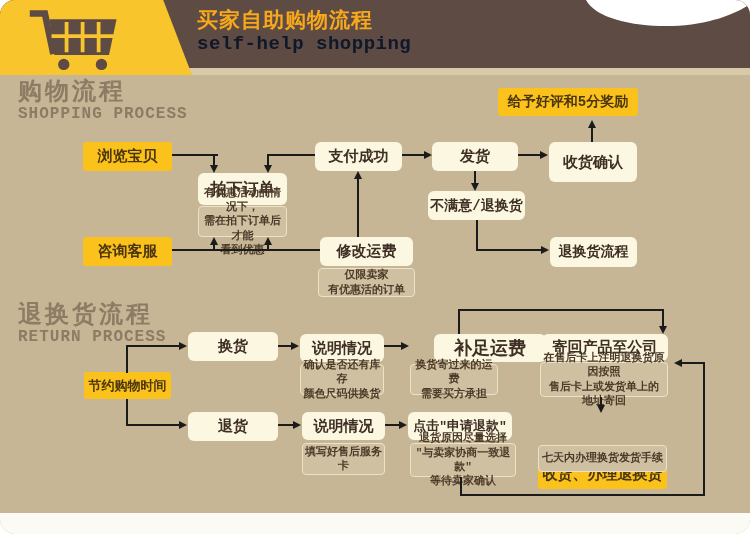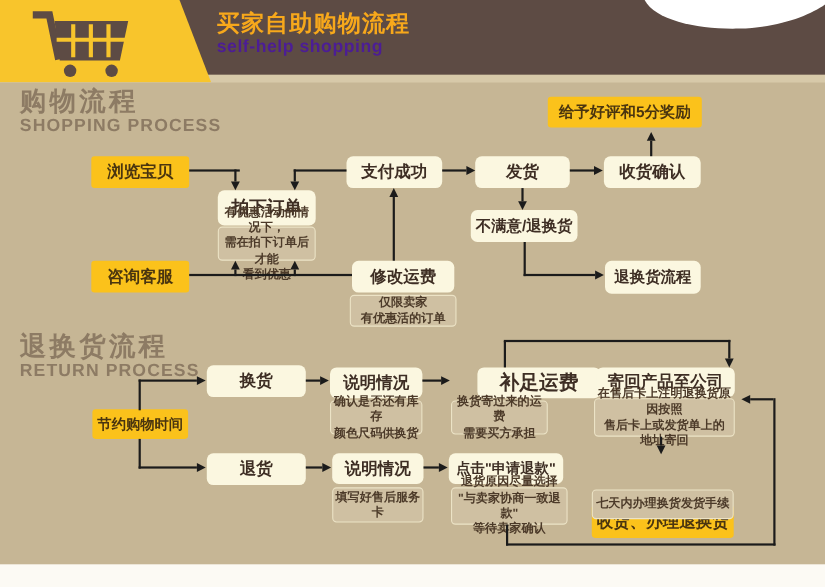--- a/index.html
+++ b/index.html
@@ -1,28 +1,29 @@
 <!DOCTYPE html>
 <html><head>
 <meta charset="utf-8">
 <style>
   html,body{margin:0;padding:0;}
   .stage{
     position:relative;width:750px;height:534px;overflow:hidden;
     background:#c6b695;
-    font-family:Liberation Sans, sans-serif;
+    font-family:Liberation Mono, monospace;
+    border-radius:15px;
   }
   
   .hdr-brown{position:absolute;left:0;top:0;width:750px;height:68px;background:#5d4b44;}
   .hdr-strip{position:absolute;left:0;top:68px;width:750px;height:7px;background:#d7c9a9;}
   .hdr-yellow{position:absolute;left:0;top:0;width:192px;height:75px;background:#f8c52c;
     clip-path:polygon(0 0,85% 0,100% 100%,0 100%);}
   .hdr-titles{position:absolute;left:197px;top:9px;}
   .hdr-cn{font-size:21px;font-weight:bold;color:#f7a81b;letter-spacing:1px;line-height:1.2;}
-  .hdr-en{font-size:16px;font-weight:bold;color:#4c1d95;letter-spacing:.5px;line-height:1.15;}
+  .hdr-en{font-size:19px;font-weight:bold;color:#0f172a;letter-spacing:.5px;line-height:1.15;}
   .hdr-tagline{position:absolute;right:8px;top:47px;font-size:13px;font-weight:bold;color:#e3d6b8;}
   .swoosh{position:absolute;right:0;top:0;}
   
   .sec{position:absolute;color:#8d7b64;}
   .sec-cn{font-size:24px;font-weight:bold;letter-spacing:3px;line-height:1.1;}
   .sec-en{font-size:16px;font-weight:bold;letter-spacing:1px;line-height:1.1;}
   
   .box{position:absolute;display:flex;align-items:center;justify-content:center;
     font-weight:bold;color:#3e2e24;text-align:center;box-sizing:border-box;}
   .cream{background:#fbf7e0;border-radius:6px;}
@@ -74,21 +75,21 @@
   </div>
   <div class="sec" style="left:18px;top:303px;">
     <div class="sec-cn">退换货流程</div>
     <div class="sec-en">RETURN PROCESS</div>
   </div>
 
   <div class="box ybox" style="left:498px;top:88px;width:140px;height:28px;font-size:14px;">给予好评和5分奖励</div>
   <div class="box ybox" style="left:83px;top:142px;width:89px;height:29px;font-size:15px;">浏览宝贝</div>
   <div class="box cream" style="left:315px;top:142px;width:87px;height:29px;font-size:15px;">支付成功</div>
   <div class="box cream" style="left:432px;top:142px;width:86px;height:29px;font-size:15px;">发货</div>
-  <div class="box cream" style="left:549px;top:142px;width:88px;height:29px;font-size:15px;">收货确认</div>
+  <div class="box cream" style="left:549px;top:142px;width:88px;height:40px;font-size:15px;">收货确认</div>
   <div class="box cream" style="left:198px;top:173px;width:89px;height:32px;font-size:16px;">拍下订单</div>
   <div class="note" style="left:198px;top:206px;width:89px;height:31px;">有优惠活动的情况下，
 需在拍下订单后才能
 看到优惠</div>
   <div class="box ybox" style="left:83px;top:237px;width:89px;height:29px;font-size:15px;">咨询客服</div>
   <div class="box cream" style="left:320px;top:237px;width:93px;height:29px;font-size:15px;">修改运费</div>
   <div class="note" style="left:318px;top:268px;width:97px;height:29px;">仅限卖家
 有优惠活的订单</div>
   <div class="box cream" style="left:428px;top:191px;width:97px;height:29px;font-size:14px;">不满意/退换货</div>
   <div class="box cream" style="left:550px;top:237px;width:87px;height:30px;font-size:14px;">退换货流程</div>

